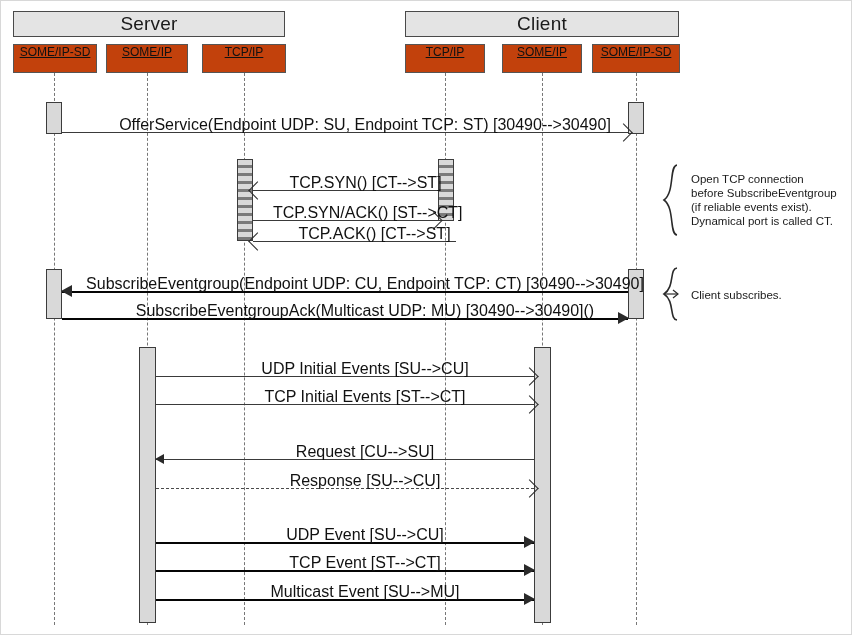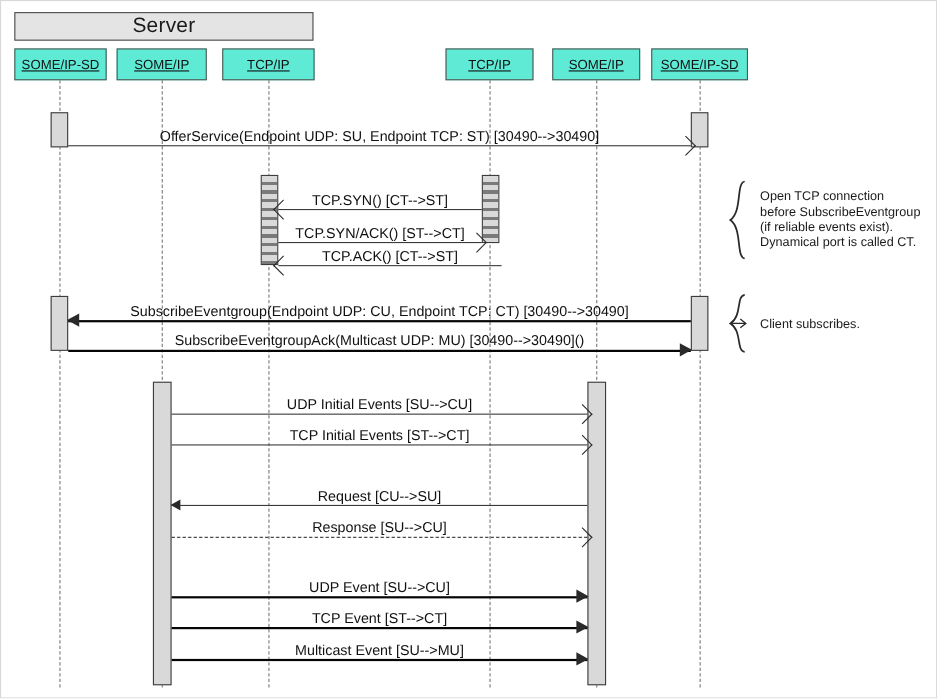--- a/index.html
+++ b/index.html
@@ -17,24 +17,24 @@
     position:absolute;
     background:#e4e4e4;
     border:1px solid #4a4a4a;
     box-sizing:border-box;
     display:flex;align-items:center;justify-content:center;
     font-size:19px;color:#1a1a1a;
     letter-spacing:.2px;
   }
   .ll-box{
     position:absolute;
-    background:#5eead4;
+    background:#c2410c;
     border:1px solid #555555;
     box-sizing:border-box;
-    display:flex;align-items:center;justify-content:center;
+    display:flex;align-items:flex-start;justify-content:center;
     font-size:12px;color:#111111;
   }
   .ll-box span{ text-decoration:underline; }
   .lifeline{
     position:absolute;
     width:0;
     border-left:1px dashed #777777;
   }
   .act{
     position:absolute;
@@ -88,25 +88,26 @@
   .head.open.l{
     left:-2px;
     border-bottom:1.6px solid #2a2a2a;
     border-left:1.6px solid #2a2a2a;
     transform:rotate(45deg);
   }
   .msg-label{
     position:absolute;
     width:100%;
     text-align:center;
-    font-size:13px;
+    font-size:16px;
     color:#111111;
     white-space:nowrap;
     top:-16px;
     z-index:5;
+    margin-left:20px;
   }
   .note{
     position:absolute;
     font-size:11.5px;
     color:#1a1a1a;
     line-height:14px;
     white-space:pre-line;
     z-index:6;
   }
   .brace{
@@ -118,20 +119,23 @@
   }
   .brace svg{ display:block; }
 </style>
 </head>
 <body>
 
 <div id="diagram">
 
   <div class="grp-box" style="left:12px;top:10px;width:272px;height:26px;">
     <span>Server</span>
+  </div>
+  <div class="grp-box" style="left:404px;top:10px;width:274px;height:26px;">
+    <span>Client</span>
   </div>
 
   <div class="ll-box" style="left:12px;top:43px;width:84px;height:29px;">
     <span>SOME/IP-SD</span>
   </div>
   <div class="ll-box" style="left:105px;top:43px;width:82px;height:29px;">
     <span>SOME/IP</span>
   </div>
   <div class="ll-box" style="left:201px;top:43px;width:84px;height:29px;">
     <span>TCP/IP</span>

